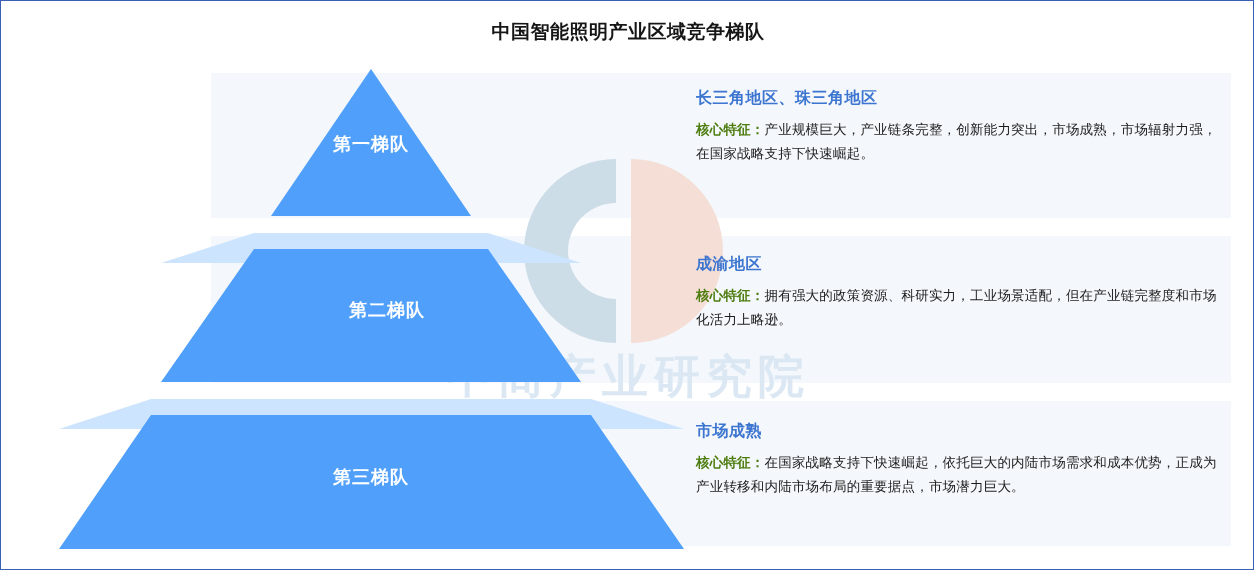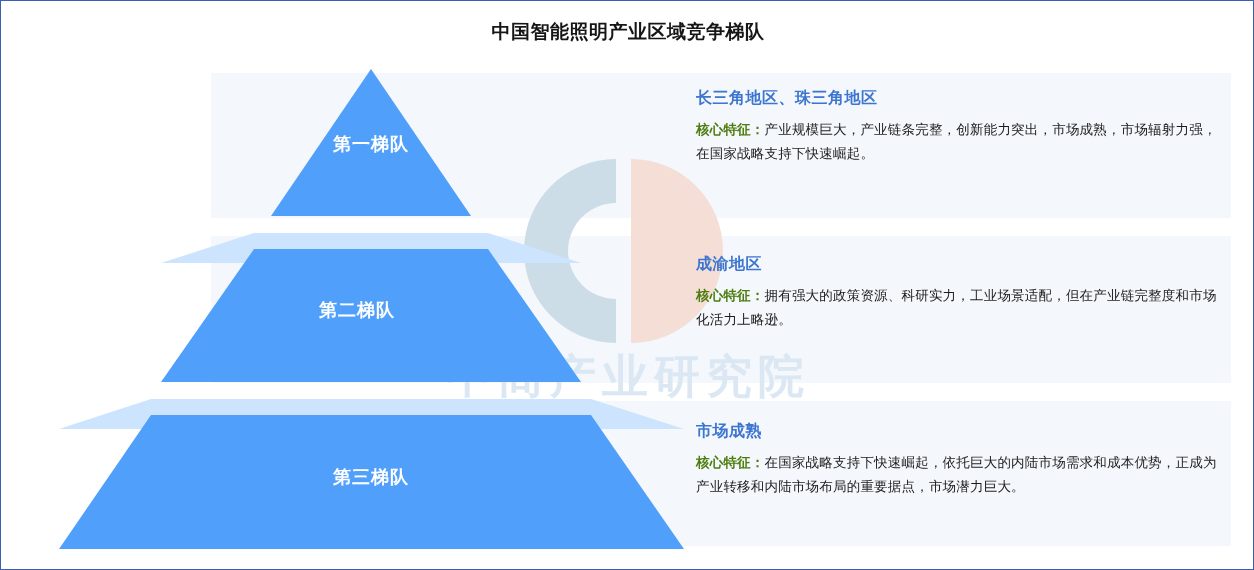--- a/index.html
+++ b/index.html
@@ -84,21 +84,21 @@
     position: absolute;
     font-size: 18px;
     font-weight: bold;
     color: #ffffff;
     text-align: center;
     z-index: 12;
     white-space: nowrap;
     letter-spacing: 1px;
   }
   #tier-label-1 { left: 270px; top: 131px; width: 200px; }
-  #tier-label-2 { left: 256px; top: 297px; width: 200px; }
+  #tier-label-2 { left: 286px; top: 297px; width: 200px; }
   #tier-label-3 { left: 270px; top: 464px; width: 200px; }
 
   
   .desc-block {
     position: absolute;
     left: 695px;
     width: 525px;
     z-index: 20;
   }
   #desc-1 { top: 86px; }

